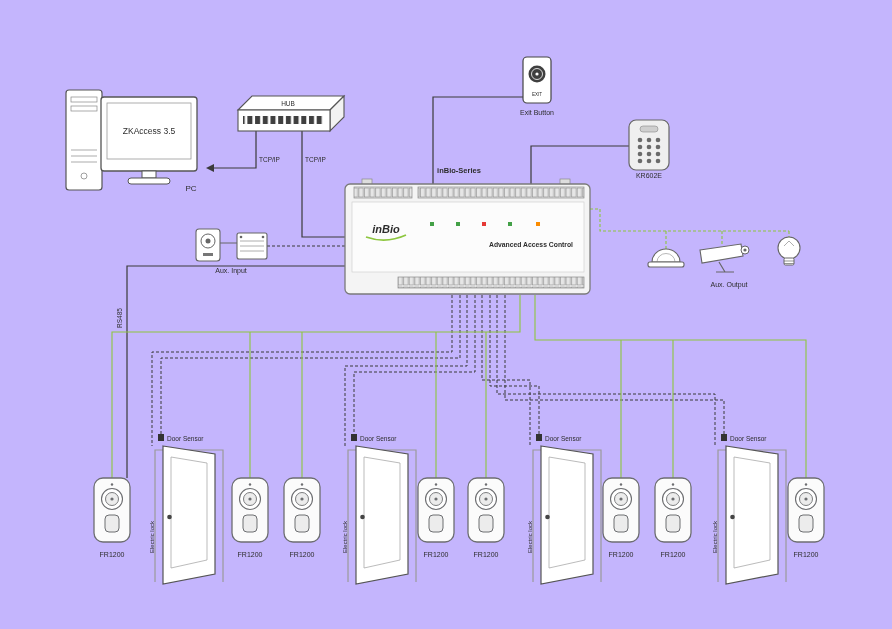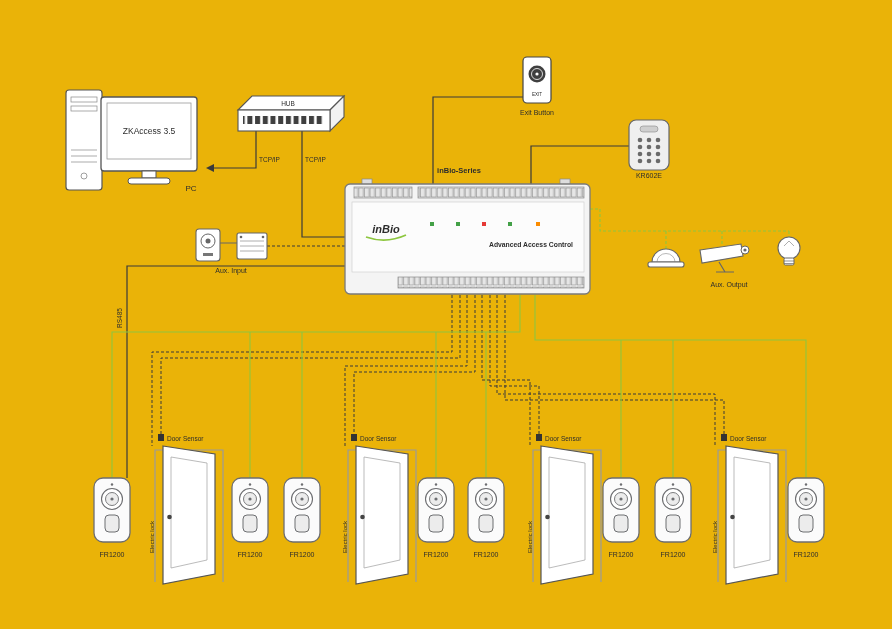--- a/index.html
+++ b/index.html
@@ -1,16 +1,16 @@
 <!DOCTYPE html>
 <html><head>
 <meta charset="utf-8">
 <style>
   html,body{margin:0;padding:0;background:#fff;}
-  .canvas{width:892px;height:629px;position:relative;background:#eab308;overflow:hidden;}
+  .canvas{width:892px;height:629px;position:relative;background:#c4b5fd;overflow:hidden;}
   text{font-family:"Liberation Sans",sans-serif;fill:#2d2d2d;}
   .bold{font-weight:bold;}
 </style>
 </head>
 <body>
 
 <div class="canvas">
 <svg width="892" height="629" viewBox="0 0 892 629" xmlns="http://www.w3.org/2000/svg">
 
   <defs>

